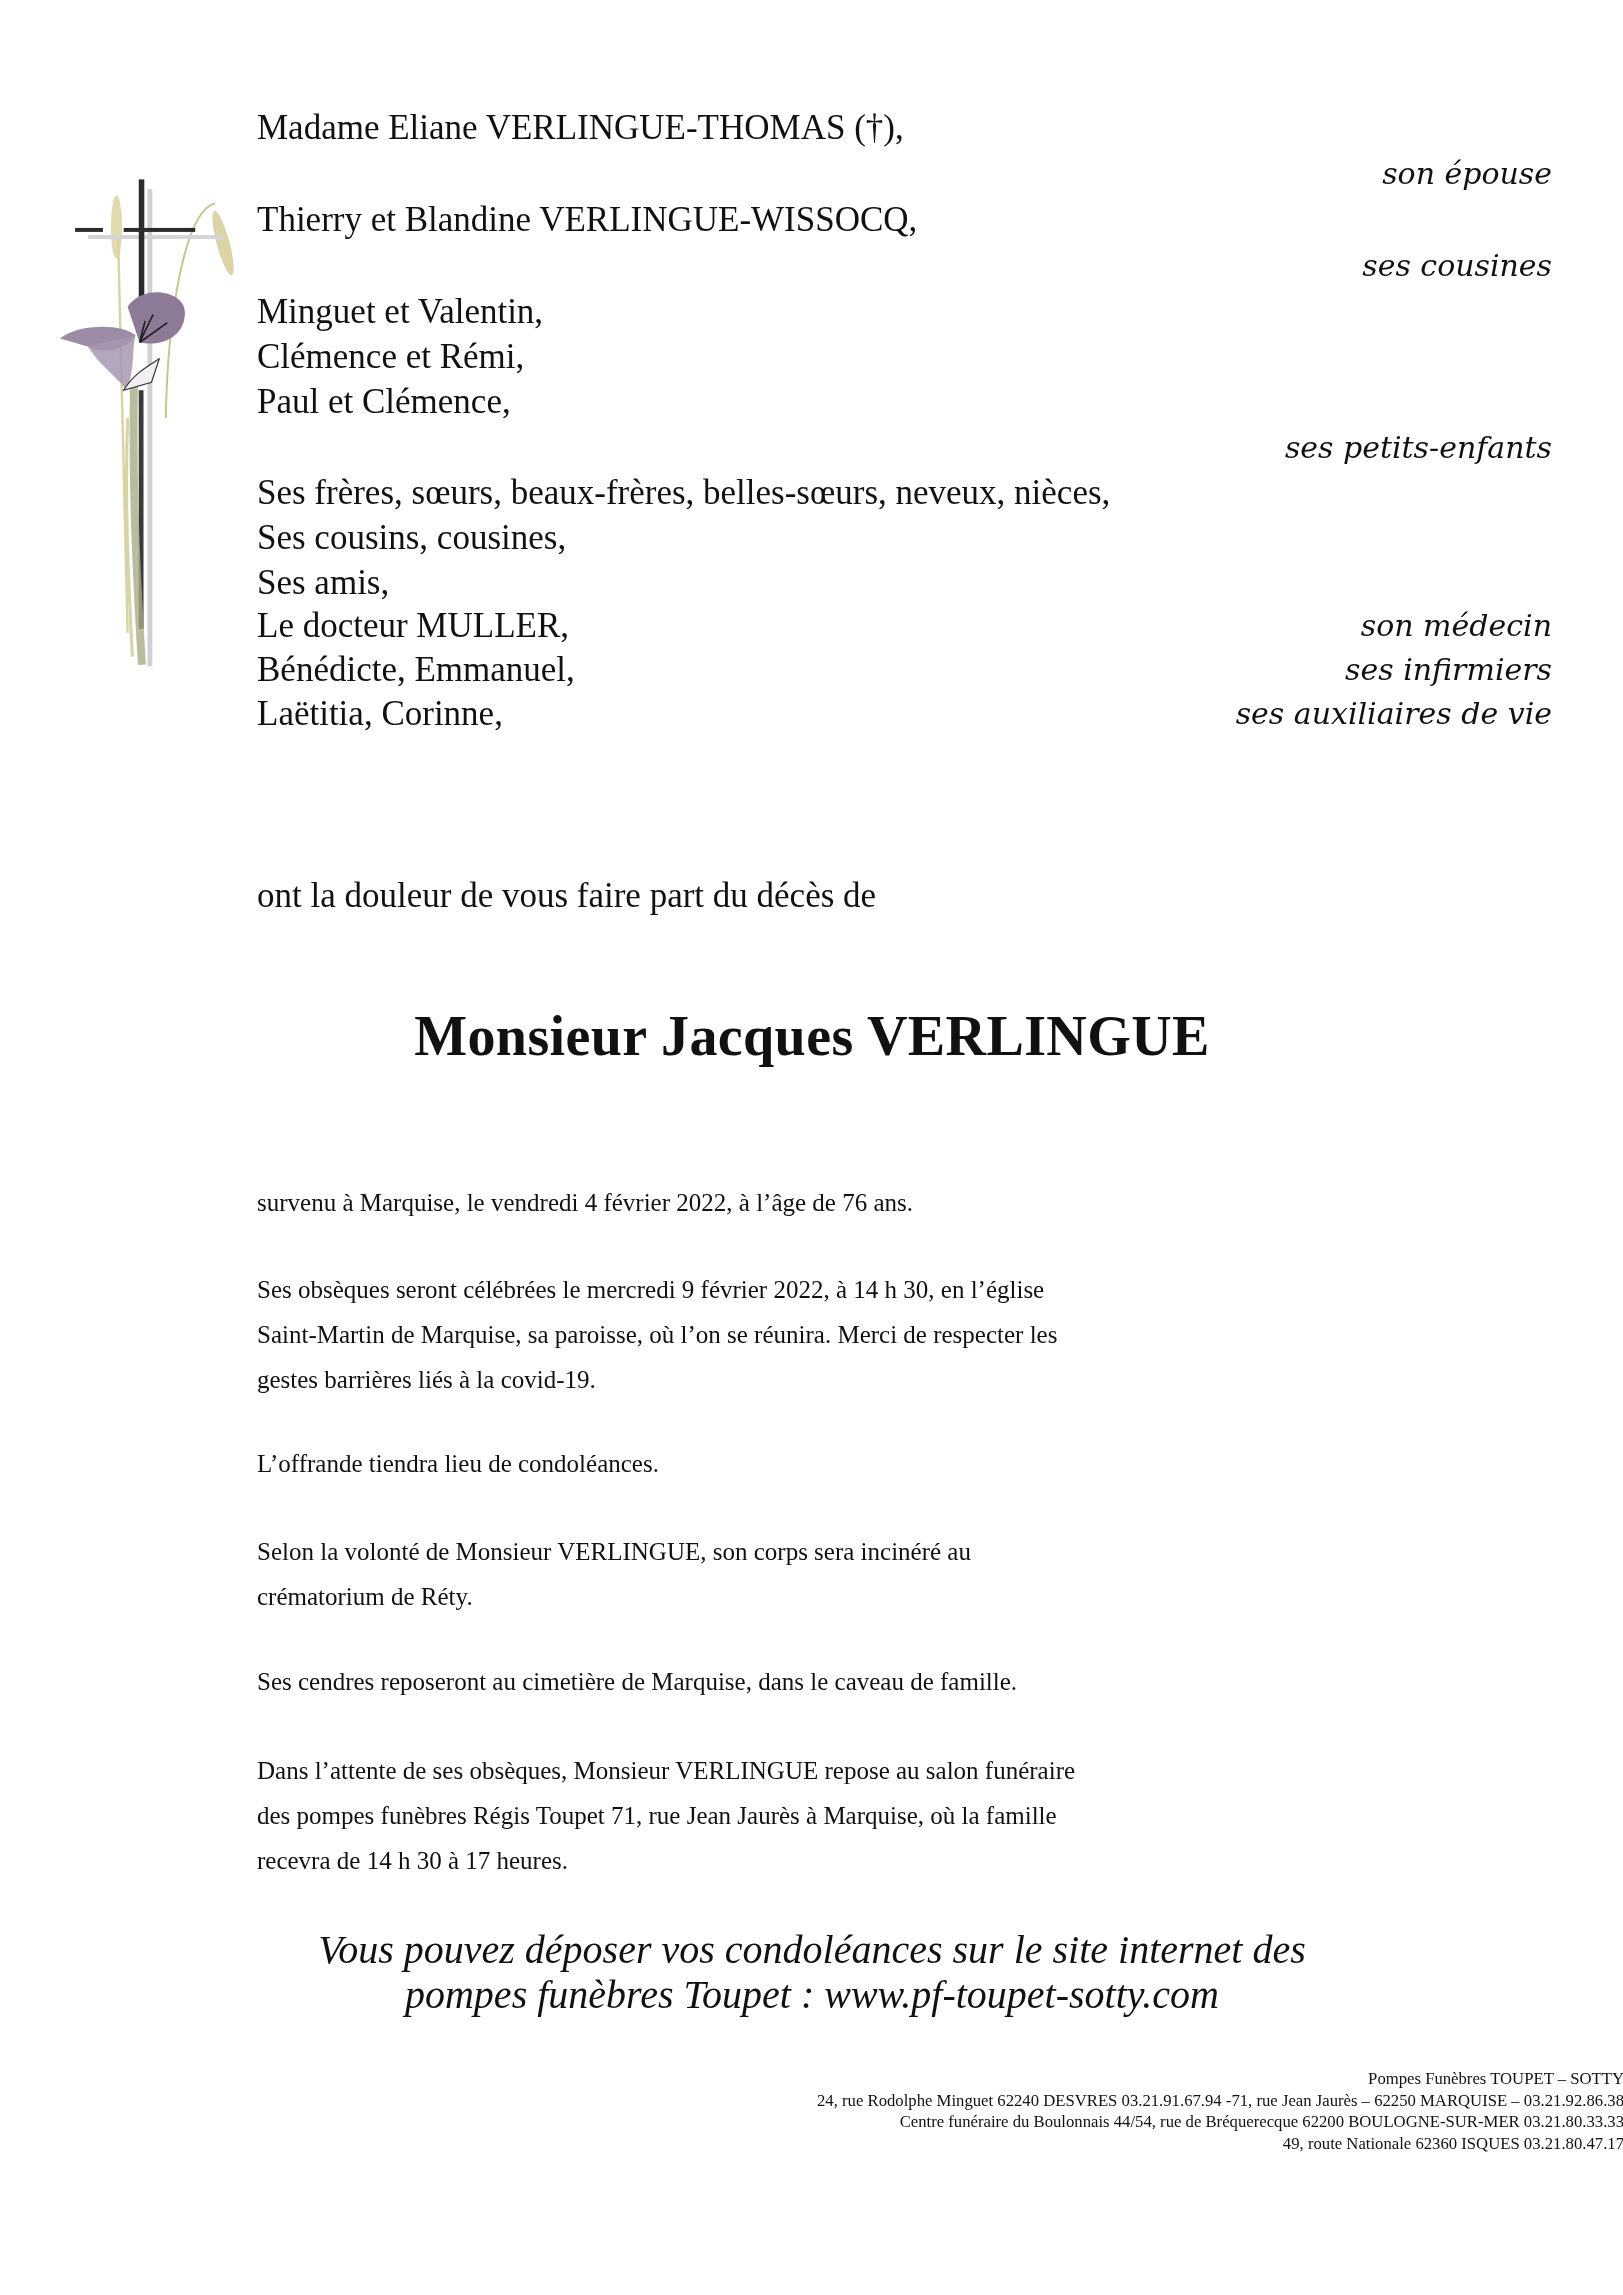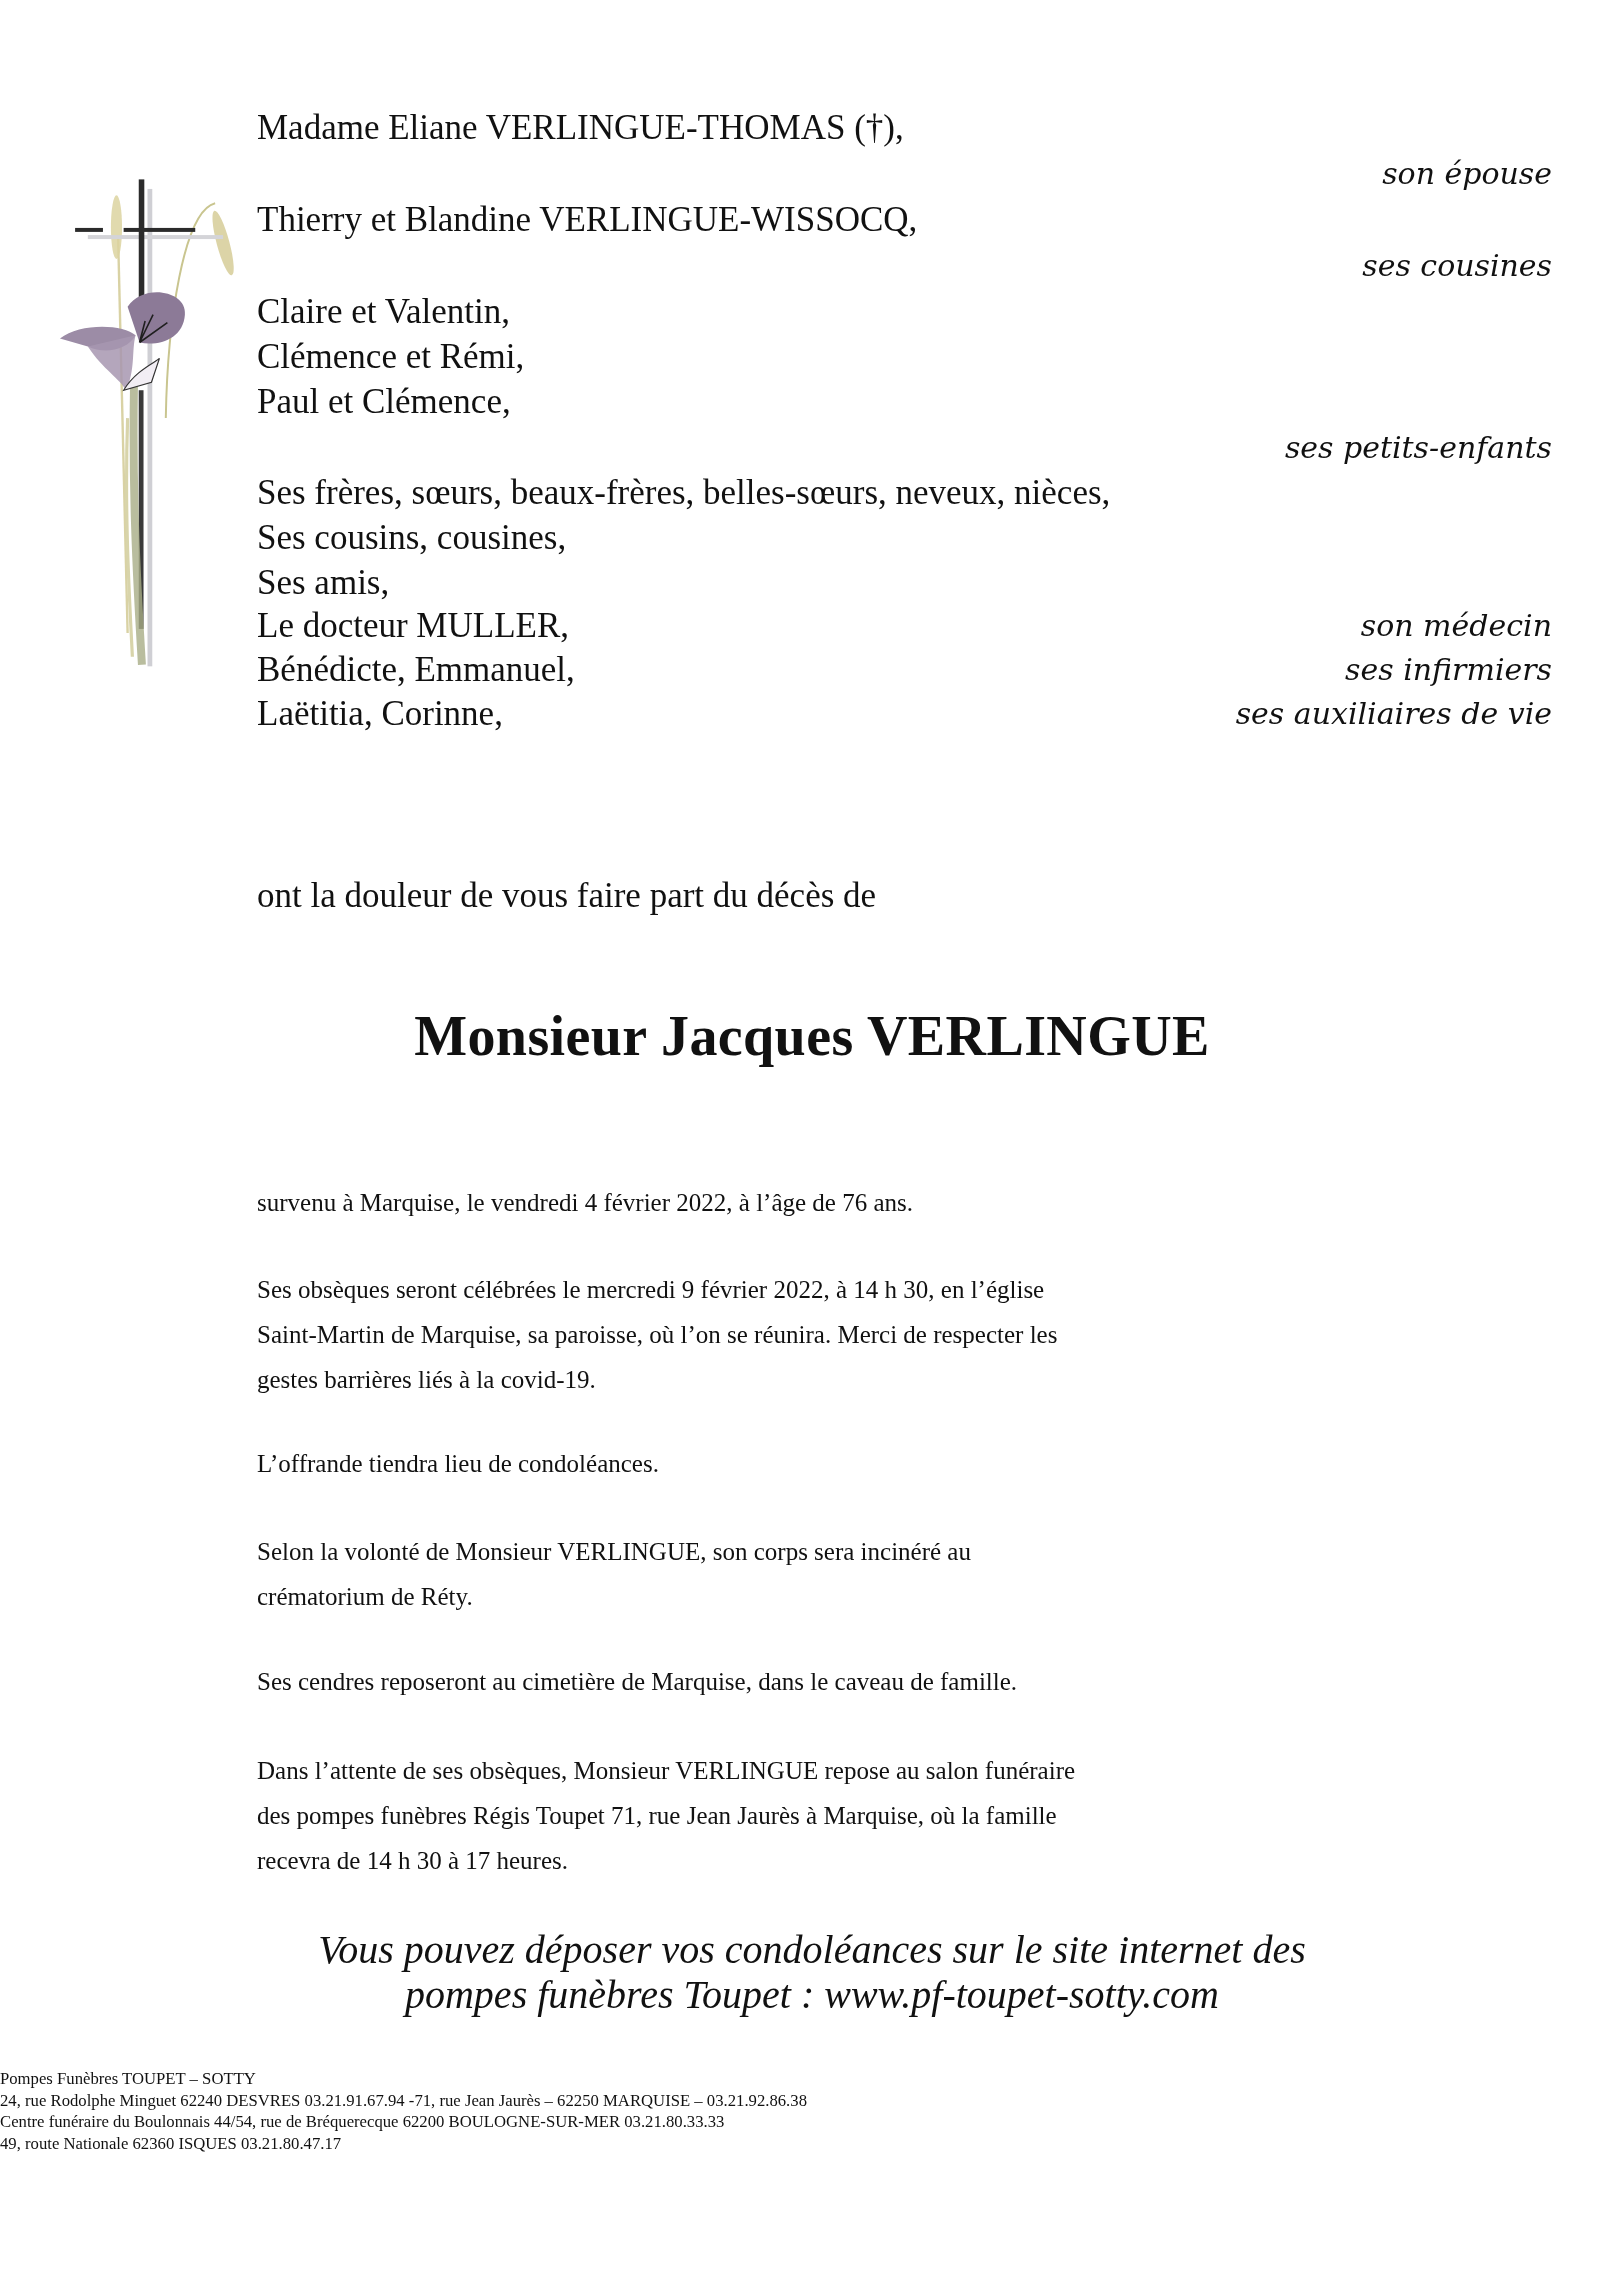--- a/index.html
+++ b/index.html
@@ -26,21 +26,21 @@
     .para { position: absolute; left: 257px; width: 1307px; font-size: 25px; line-height: 45px; }
     .para span { display: block; white-space: nowrap; }
 
     .condolence {
       position: absolute; left: 0; width: 1624px; top: 1927px; text-align: center;
       font-style: italic; font-size: 40px; line-height: 45px;
     }
     .condolence span { display: block; }
 
     .footer {
-      position: absolute; left: 0; width: 1624px; top: 2068px; text-align: left;
+      position: absolute; left: 0; width: 1624px; top: 2068px; text-align: right;
       font-size: 16.7px; line-height: 21.5px;
     }
     .footer span { display: block; white-space: nowrap; }
   </style>
 </head>
 <body>
 
 <div class="page">
 
   <svg class="illustration" viewBox="0 0 230 640">
@@ -65,21 +65,21 @@
     <path d="M105 205 L 112 178 M105 205 L 122 170 M105 205 L 140 180" stroke="#1f1f1f" stroke-width="2"></path>
     <path d="M5 200 C 30 180, 85 182, 100 196 C 90 215, 60 220, 40 210 Z" fill="#9c8ca6"></path>
     <path d="M40 210 C 60 240, 80 250, 88 265 C 100 240, 95 215, 100 196 Z" fill="#a796b0" opacity="0.85"></path>
     <path d="M85 265 C 100 240, 125 230, 130 225 L 120 255 Z" fill="#f2eef4" stroke="#333" stroke-width="1.5"></path>
   </svg>
 
   <div class="line left" style="top:105px">Madame Eliane VERLINGUE-THOMAS (†),</div>
   <div class="line right" style="top:151px">son épouse</div>
   <div class="line left" style="top:197px">Thierry et Blandine VERLINGUE-WISSOCQ,</div>
   <div class="line right" style="top:243px">ses cousines</div>
-  <div class="line left" style="top:289px">Claire et Valentin,</div>
+  <div class="line left" style="top:289px">Minguet et Valentin,</div>
   <div class="line left" style="top:334px">Clémence et Rémi,</div>
   <div class="line left" style="top:379px">Paul et Clémence,</div>
   <div class="line right" style="top:425px">ses petits-enfants</div>
   <div class="line left" style="top:470px">Ses frères, sœurs, beaux-frères, belles-sœurs, neveux, nièces,</div>
   <div class="line left" style="top:515px">Ses cousins, cousines,</div>
   <div class="line left" style="top:560px">Ses amis,</div>
   <div class="line left" style="top:603px">Le docteur MULLER,</div>
   <div class="line right" style="top:603px">son médecin</div>
   <div class="line left" style="top:647px">Bénédicte, Emmanuel,</div>
   <div class="line right" style="top:647px">ses infirmiers</div>

